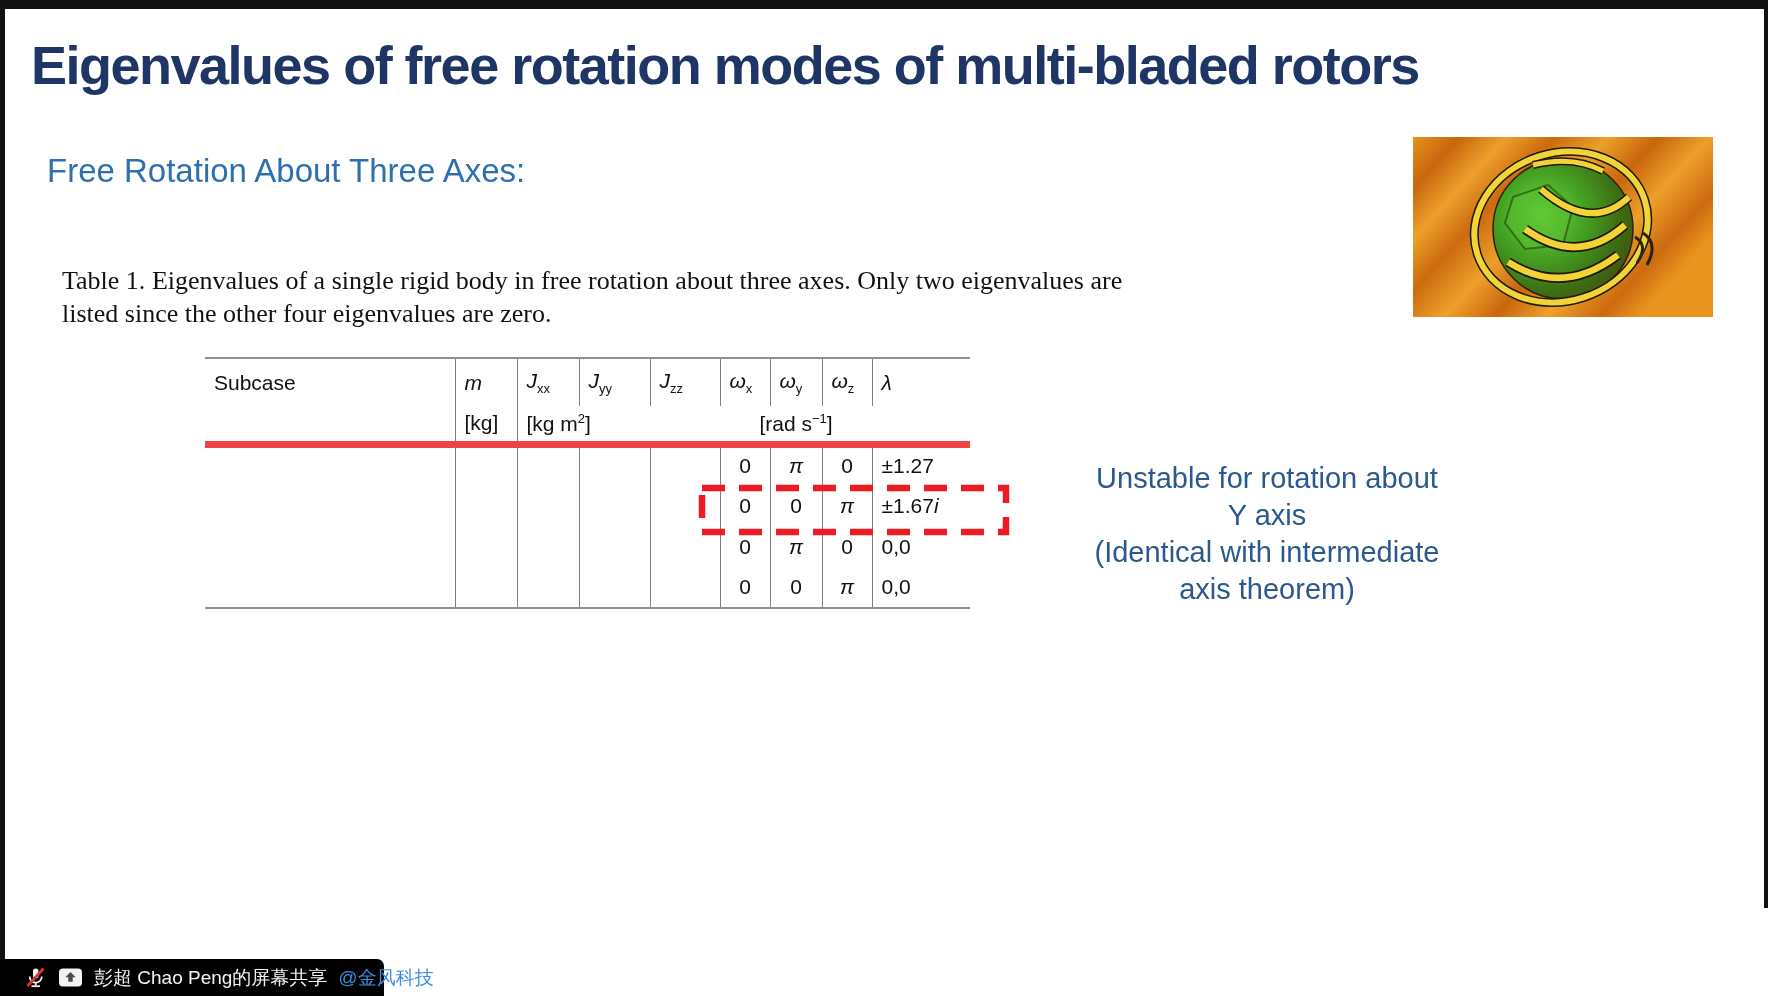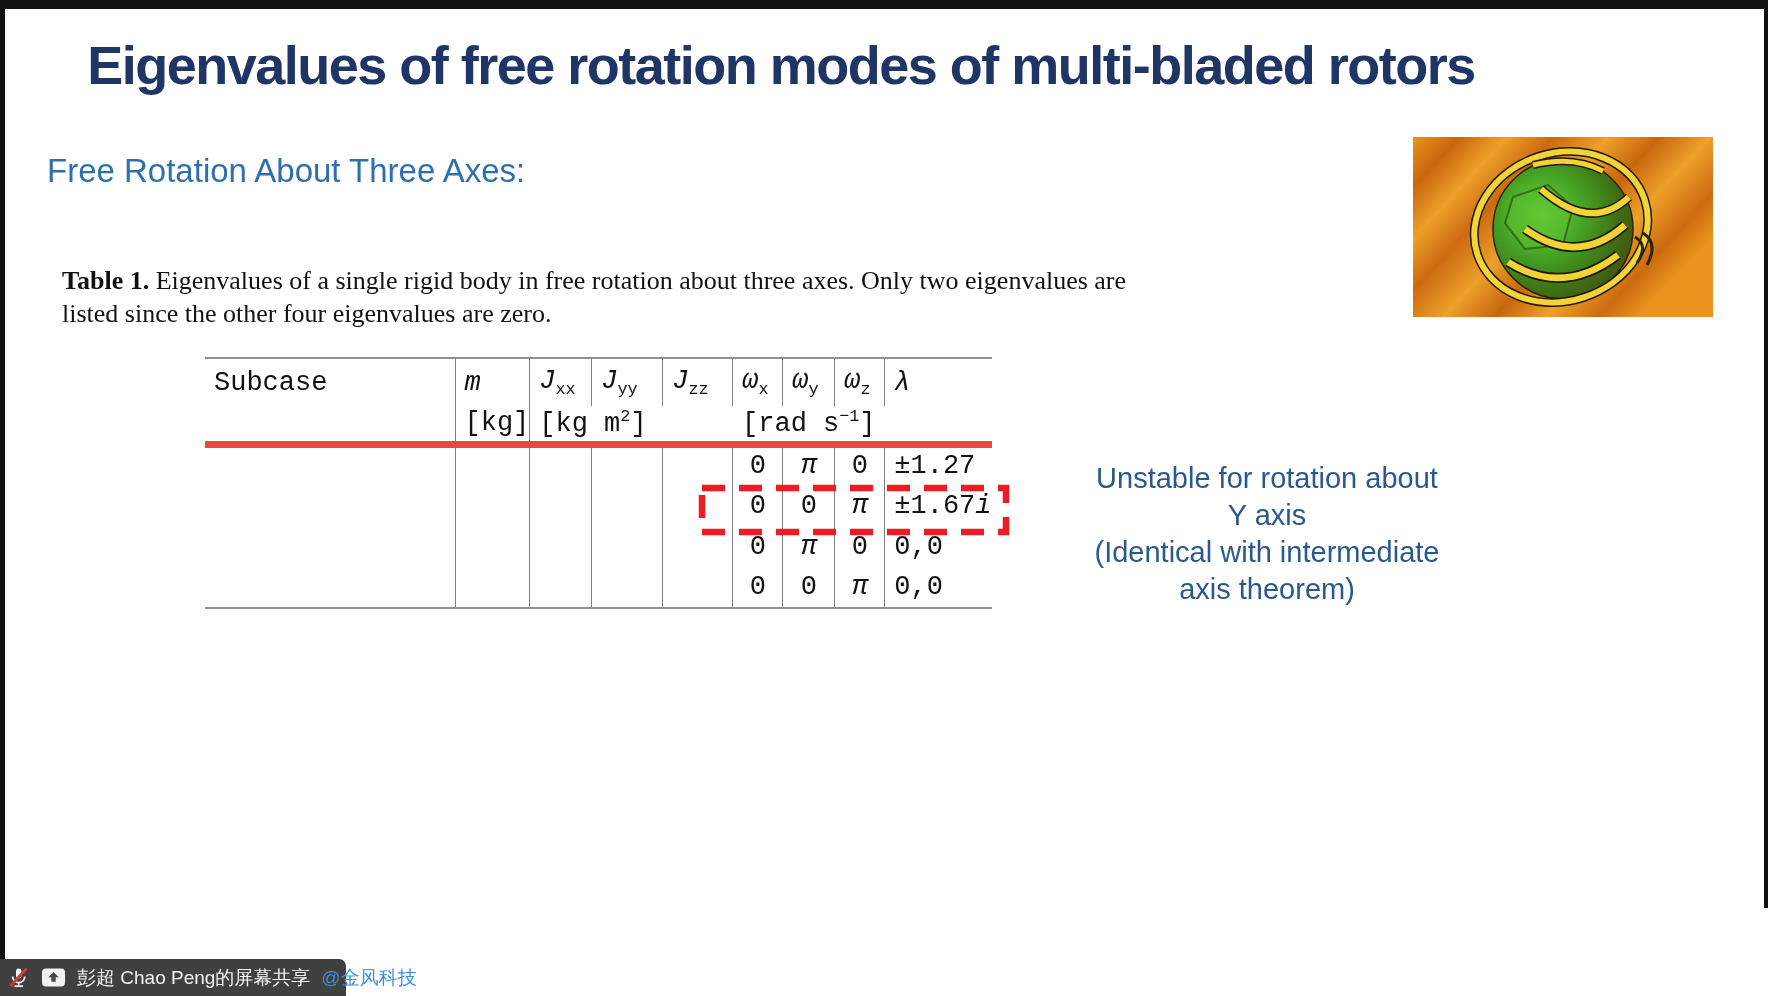--- a/index.html
+++ b/index.html
@@ -17,21 +17,20 @@
   .frame-top   { position: absolute; left: 0; top: 0; width: 1768px; height: 9px; background: #111; }
   .frame-left  { position: absolute; left: 0; top: 0; width: 5px; height: 962px; background: #111; }
   .frame-right { position: absolute; left: 1764px; top: 0; width: 4px; height: 908px; background: #111; }
 
   .slide-title {
     position: absolute; left: 31px; top: 34px;
     width: 1500px;
     font-size: 54px; font-weight: 600; letter-spacing: -1.5px;
     color: #1F3565;
     white-space: nowrap;
-    text-align: center;
   }
   .slide-subtitle {
     position: absolute; left: 47px; top: 132px;
     font-size: 33px; font-weight: 400;
     color: #2E6FAE;
     white-space: nowrap;
     margin-top: 20px;
   }
 
   .rotor-figure {
@@ -39,27 +38,27 @@
     width: 300px; height: 180px;
   }
 
   .table-caption {
     position: absolute; left: 62px; top: 264px;
     width: 1070px;
     font-family: "Liberation Serif", serif;
     font-size: 26px; line-height: 33px;
     color: #111;
   }
-  .table-caption b { font-weight: 700; }
+  .table-caption b { font-weight: 400; }
 
   table.eigen {
     position: absolute; left: 205px; top: 357px;
     border-collapse: collapse;
-    font-family: Liberation Mono, monospace;
-    font-size: 27px; color: #111;
+    font-family: Liberation Sans, sans-serif;
+    font-size: 21px; color: #111;
     border-top: 2px solid #909090;
     border-bottom: 2px solid #909090;
   }
   table.eigen td {
     border-left: 1.5px solid #808080;
     padding: 0 0 0 9px;
     vertical-align: middle;
     white-space: nowrap;
   }
   table.eigen td:first-child { border-left: none; }
@@ -83,25 +82,25 @@
   .annotation {
     position: absolute; left: 1082px; top: 460px;
     width: 370px;
     text-align: center;
     font-size: 29px; line-height: 37px;
     color: #2B598E;
   }
 
   .share-bar {
     position: absolute; left: 0; top: 959px;
-    width: 346px; height: 37px;
-    background: #404040;
+    width: 384px; height: 37px;
+    background: #000000;
     border-top-right-radius: 7px;
     display: flex; align-items: center;
-    padding-left: 7px; gap: 11px;
+    padding-left: 24px; gap: 11px;
     font-size: 19px;
   }
   .share-bar .presenter { color: #F2F2F2; white-space: nowrap; }
   .share-bar .mention { color: #3E8EDE; white-space: nowrap; }
 </style>
 </head>
 <body>
 
 <div class="screen">
 

